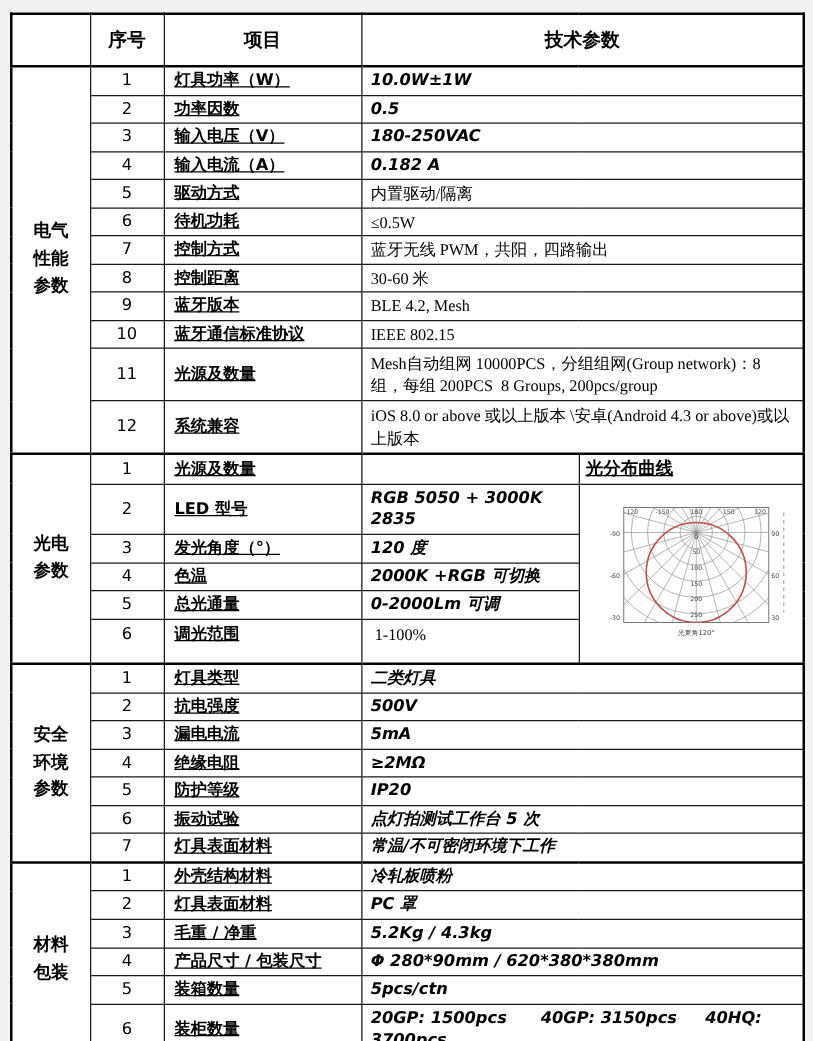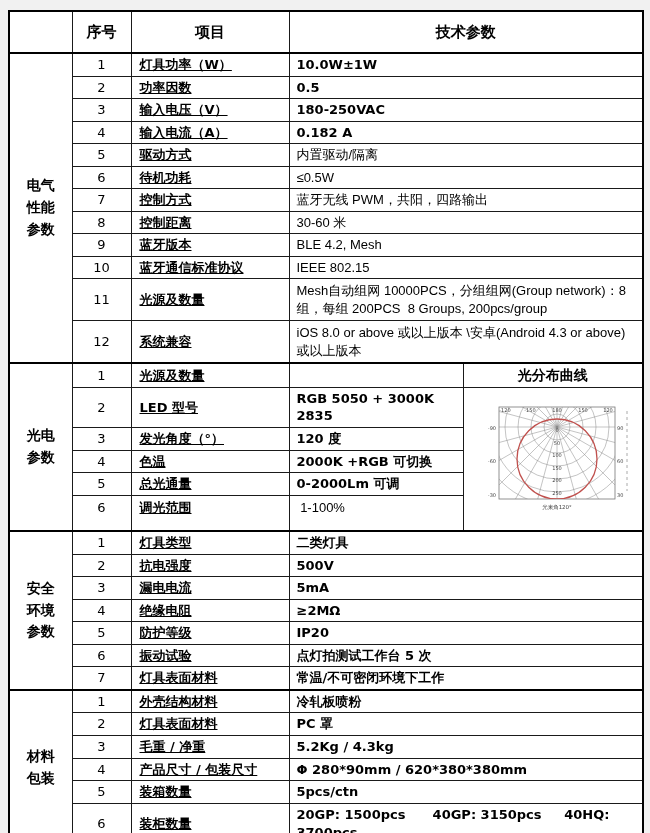--- a/index.html
+++ b/index.html
@@ -35,23 +35,23 @@
   tr.tall{height:42px;}
   tr.grow{height:36px;}
   tr.grow td{vertical-align:top;padding-top:3px;}
   td.group{
     text-align:center;font-weight:bold;font-size:14px;
     white-space:pre-line;line-height:1.55;padding:20px 2px;
   }
   td.no{text-align:center;}
   td.item{font-weight:bold;padding-left:8px;white-space:pre-wrap;text-decoration:underline;}
   td.val{padding-left:7px;white-space:pre-wrap;}
-  td.v-bold{font-weight:bold;}
-  td.v-serif{font-family:Liberation Sans, sans-serif;}
-  td.curve-title{text-align:center;font-weight:bold;font-size:14px;}
+  td.v-bold{font-weight:bold;font-style:italic;}
+  td.v-serif{font-family:Liberation Serif, serif;}
+  td.curve-title{font-weight:bold;font-size:14px;text-decoration:underline;}
   td.curve-cell{text-align:center;vertical-align:middle;padding:2px;}
   svg text{font-family:"DejaVu Sans",sans-serif;fill:#444;}
 </style>
 </head>
 <body>
 
 <div class="page">
   <table class="spec">
     <colgroup>
       <col style="width:63px">

